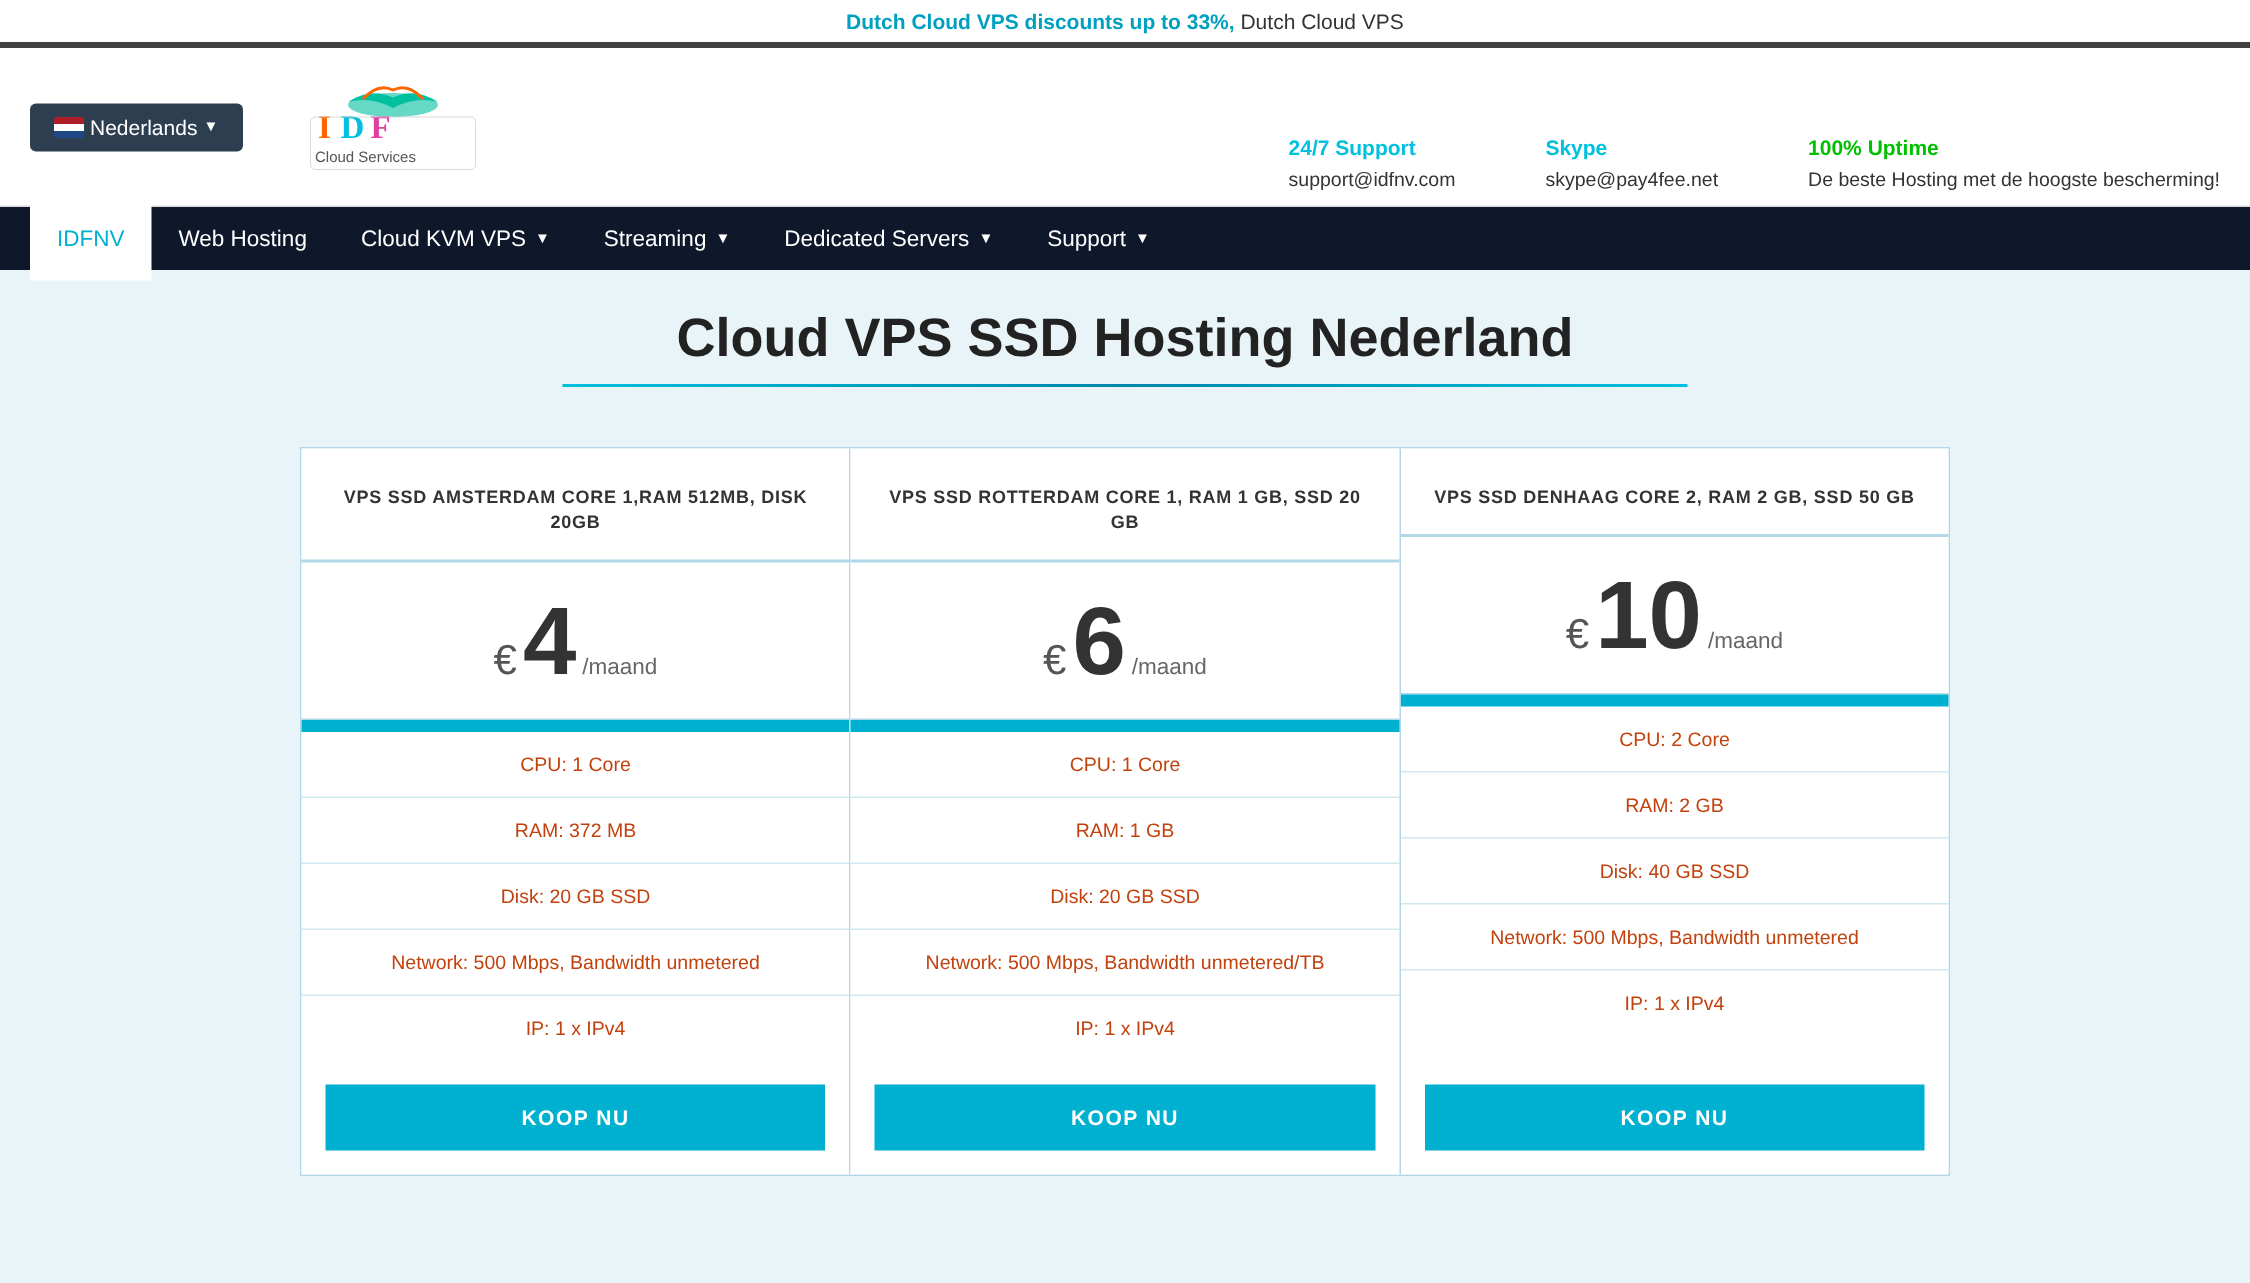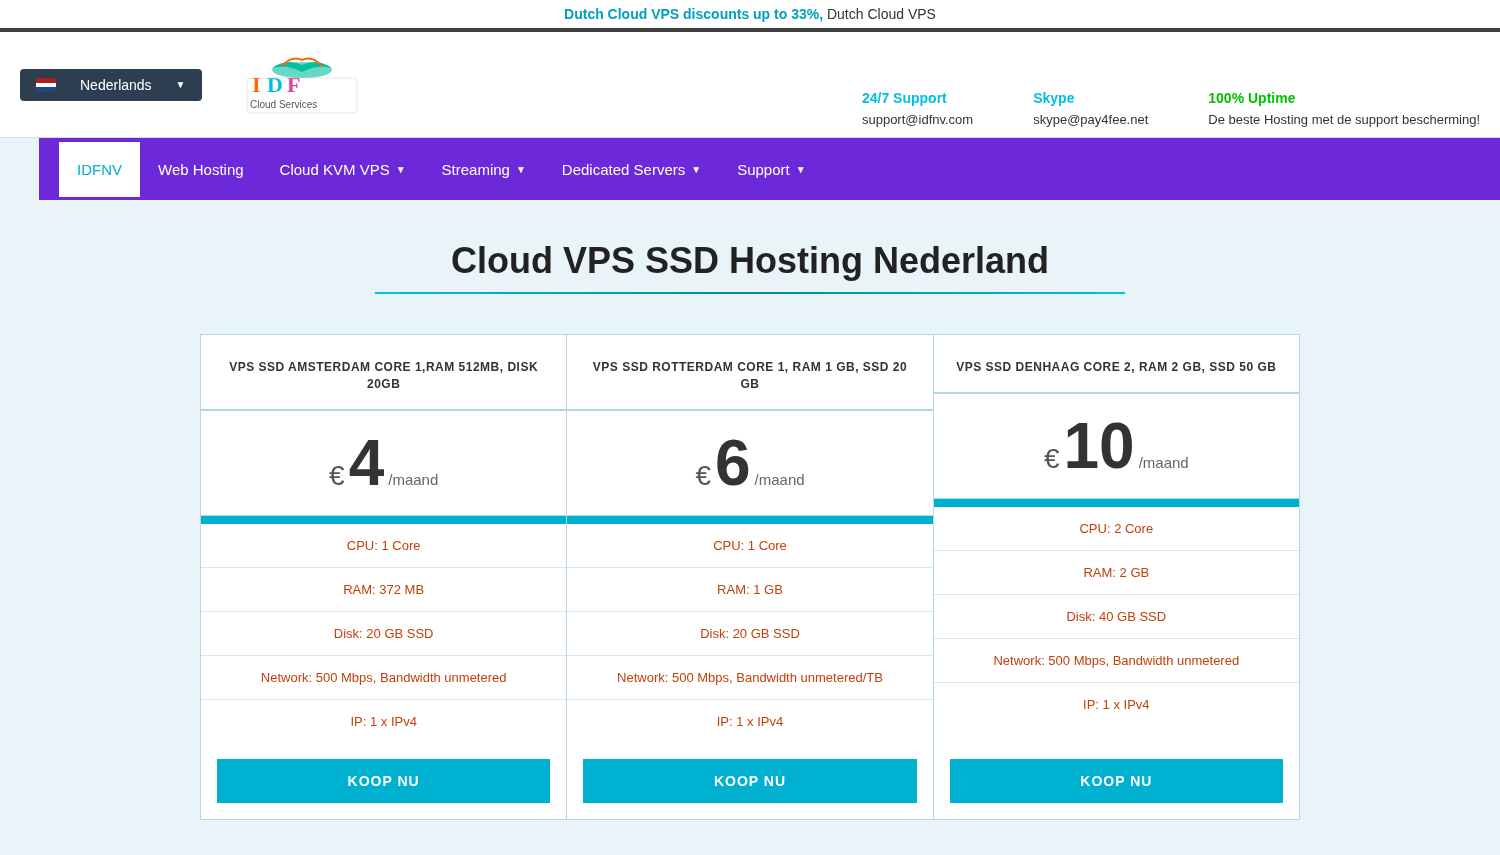--- a/index.html
+++ b/index.html
@@ -14,21 +14,21 @@
       border-bottom: 1px solid #ddd;
       position: relative;
     }
     .lang-selector {
       background: #2c3e50;
       color: #fff;
       padding: 8px 16px;
       border-radius: 4px;
       display: flex;
       align-items: center;
-      gap: 24px;
+      gap: 4px;
       font-size: 14px;
       cursor: pointer;
       margin-right: 30px;
     }
     .flag-icon {
       width: 20px;
       height: 14px;
       display: inline-block;
       background: linear-gradient(to bottom, #ae1c28 33%, #fff 33%, #fff 66%, #1e4785 66%);
       border-radius: 2px;
@@ -68,26 +68,25 @@
       font-size: 14px;
       padding: 6px;
       background: #fff;
       border-bottom: 4px solid #404040;
     }
     .discount-banner span.highlight { color: #00a0c0; font-weight: bold; }
     .discount-banner span.normal { color: #333; }
 
     
     nav {
-      background: #6d28d9;
+      background: #0f172a;
       display: flex;
       align-items: center;
       padding: 0 20px;
-      height: 62px;
-      margin-left: 39px;
+      height: 42px;
     }
     .nav-item {
       color: #fff;
       text-decoration: none;
       padding: 0 18px;
       height: 55px;
       display: flex;
       align-items: center;
       font-size: 15px;
       cursor: pointer;
@@ -99,21 +98,21 @@
       color: #00b0d0;
     }
     .nav-item .chevron {
       margin-left: 6px;
       font-size: 10px;
     }
 
     
     .main-content {
       background: #e8f4f8;
-      padding: 40px 20px;
+      padding: 24px 20px;
       min-height: 600px;
     }
     .page-title {
       text-align: center;
       font-size: 36px;
       font-weight: bold;
       color: #222;
       margin-bottom: 10px;
     }
     .title-underline {
@@ -249,21 +248,21 @@
     <div class="contact-block">
       <span class="contact-label cyan">24/7 Support</span>
       <span class="contact-value">support@idfnv.com</span>
     </div>
     <div class="contact-block">
       <span class="contact-label cyan">Skype</span>
       <span class="contact-value">skype@pay4fee.net</span>
     </div>
     <div class="contact-block">
       <span class="contact-label green">100% Uptime</span>
-      <span class="contact-value">De beste Hosting met de support bescherming!</span>
+      <span class="contact-value">De beste Hosting met de hoogste bescherming!</span>
     </div>
   </div>
 </div>
 
 <nav>
   <a class="nav-item active">
     <span>IDFNV</span>
   </a>
   <a class="nav-item">
     <span>Web Hosting</span>

